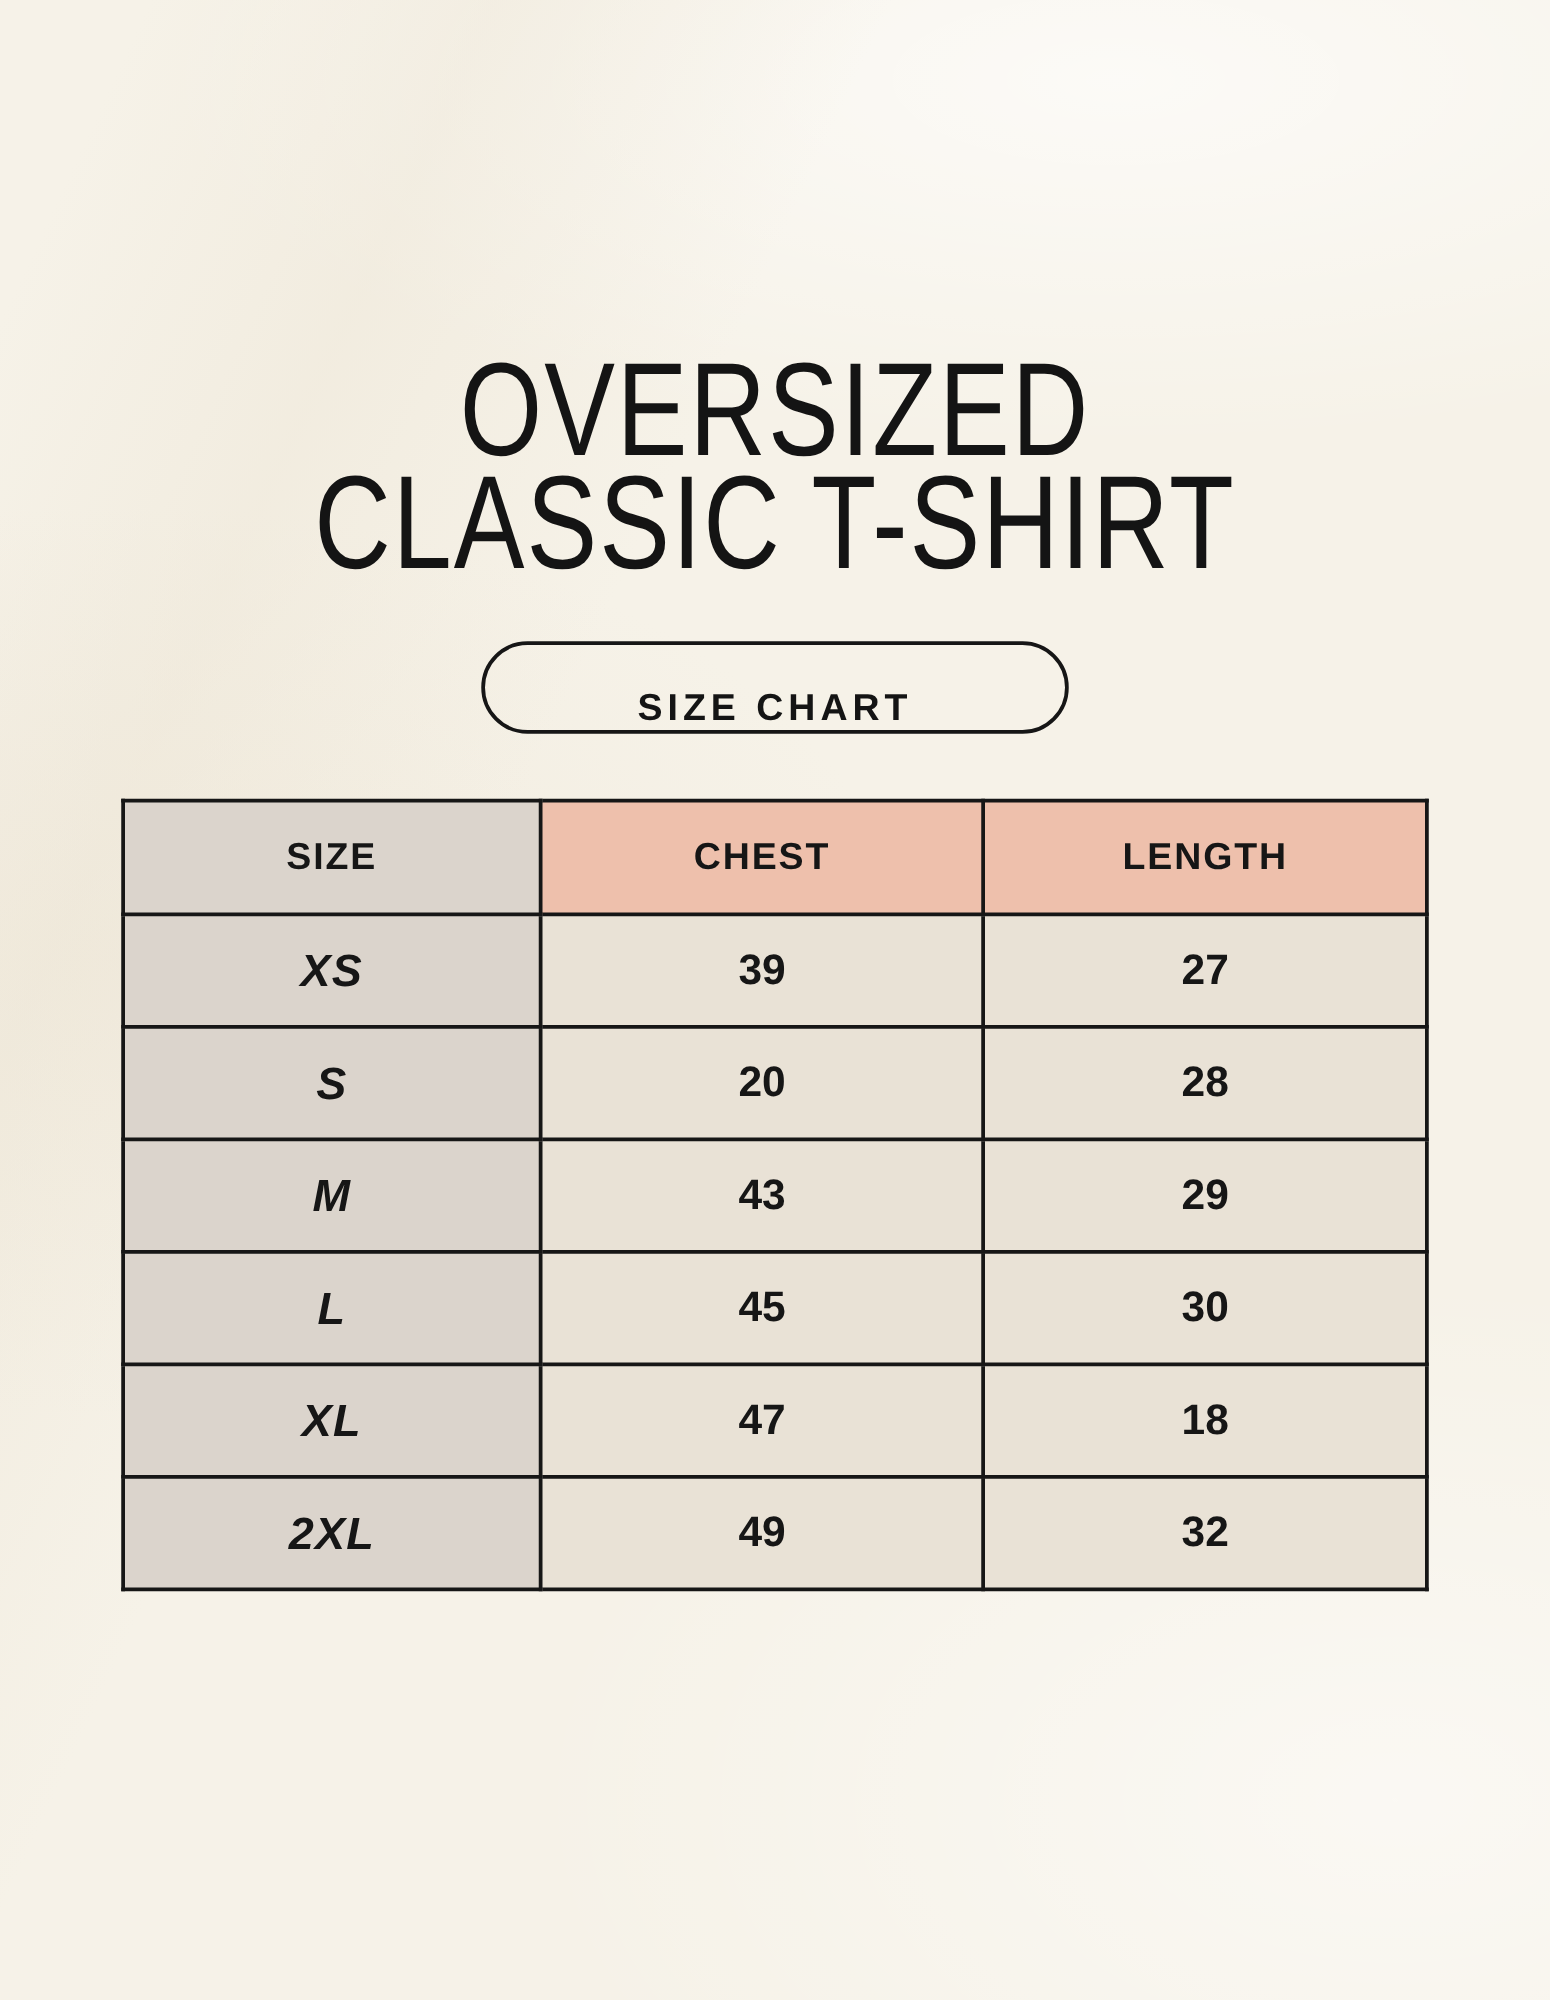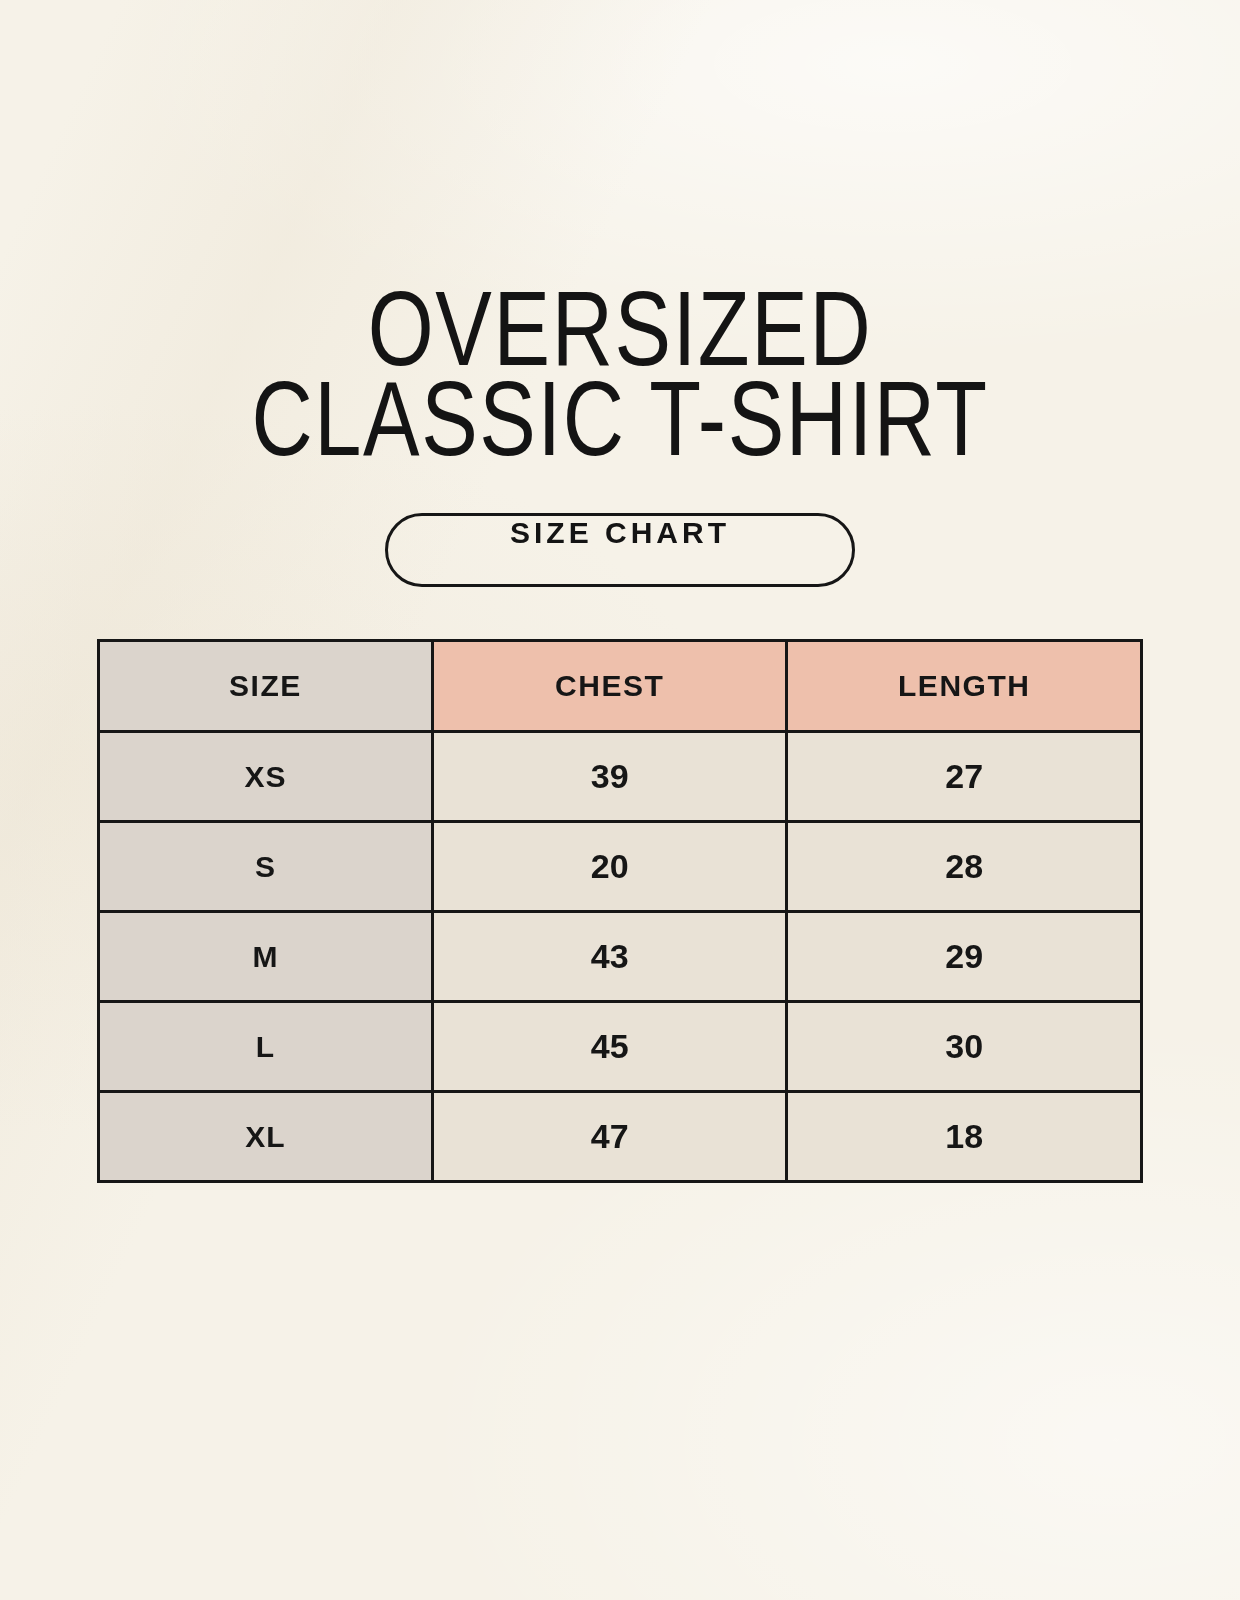--- a/index.html
+++ b/index.html
@@ -29,21 +29,21 @@
     transform:scaleX(0.80);
     transform-origin:50% 50%;
     color:#141414;
   }
   .title .line{display:block;}
   .badge{
     width:470px;height:74px;
     margin:50px auto 0 auto;
     border:3px solid #161616;
     border-radius:40px;
-    display:flex;align-items:flex-start;justify-content:center;
+    display:flex;align-items:flex-end;justify-content:center;
     background:transparent;
     box-sizing:border-box;
     cursor:pointer;
   }
   .badge span{
     font-size:30px;font-weight:700;letter-spacing:4px;color:#141414;
   }
   .size-table{
     width:1046px;
     margin:52px auto 0 auto;
@@ -61,21 +61,21 @@
     font-size:30px;
     font-weight:700;
     letter-spacing:1.5px;
   }
   .size-table tbody td{height:87px;}
   .col-size{width:32%;}
   .col-measure{width:34%;}
   th.bg-gray, td.bg-gray{background:#dbd4cc;}
   th.bg-salmon{background:#eec0ac;}
   td.bg-cream{background:#e9e2d6;}
-  td.row-label{font-weight:700;font-size:30px;letter-spacing:1px;}
+  td.row-label{font-weight:700;font-size:36px;letter-spacing:1px;font-style:italic;}
   td.row-value{font-size:34px;font-weight:700;}
   .footnote{
     width:1046px;
     margin:22px auto 0 auto;
     text-align:right;
     font-size:27px;
     font-weight:700;
     letter-spacing:0.5px;
     color:#141414;
   }
@@ -121,17 +121,22 @@
       <tr>
         <td class="bg-gray row-label">L</td>
         <td class="bg-cream row-value">45</td>
         <td class="bg-cream row-value">30</td>
       </tr>
       <tr>
         <td class="bg-gray row-label">XL</td>
         <td class="bg-cream row-value">47</td>
         <td class="bg-cream row-value">18</td>
       </tr>
+      <tr>
+        <td class="bg-gray row-label">2XL</td>
+        <td class="bg-cream row-value">49</td>
+        <td class="bg-cream row-value">32</td>
+      </tr>
     </tbody>
   </table>
 
 
 </div>
 
 </body></html>

